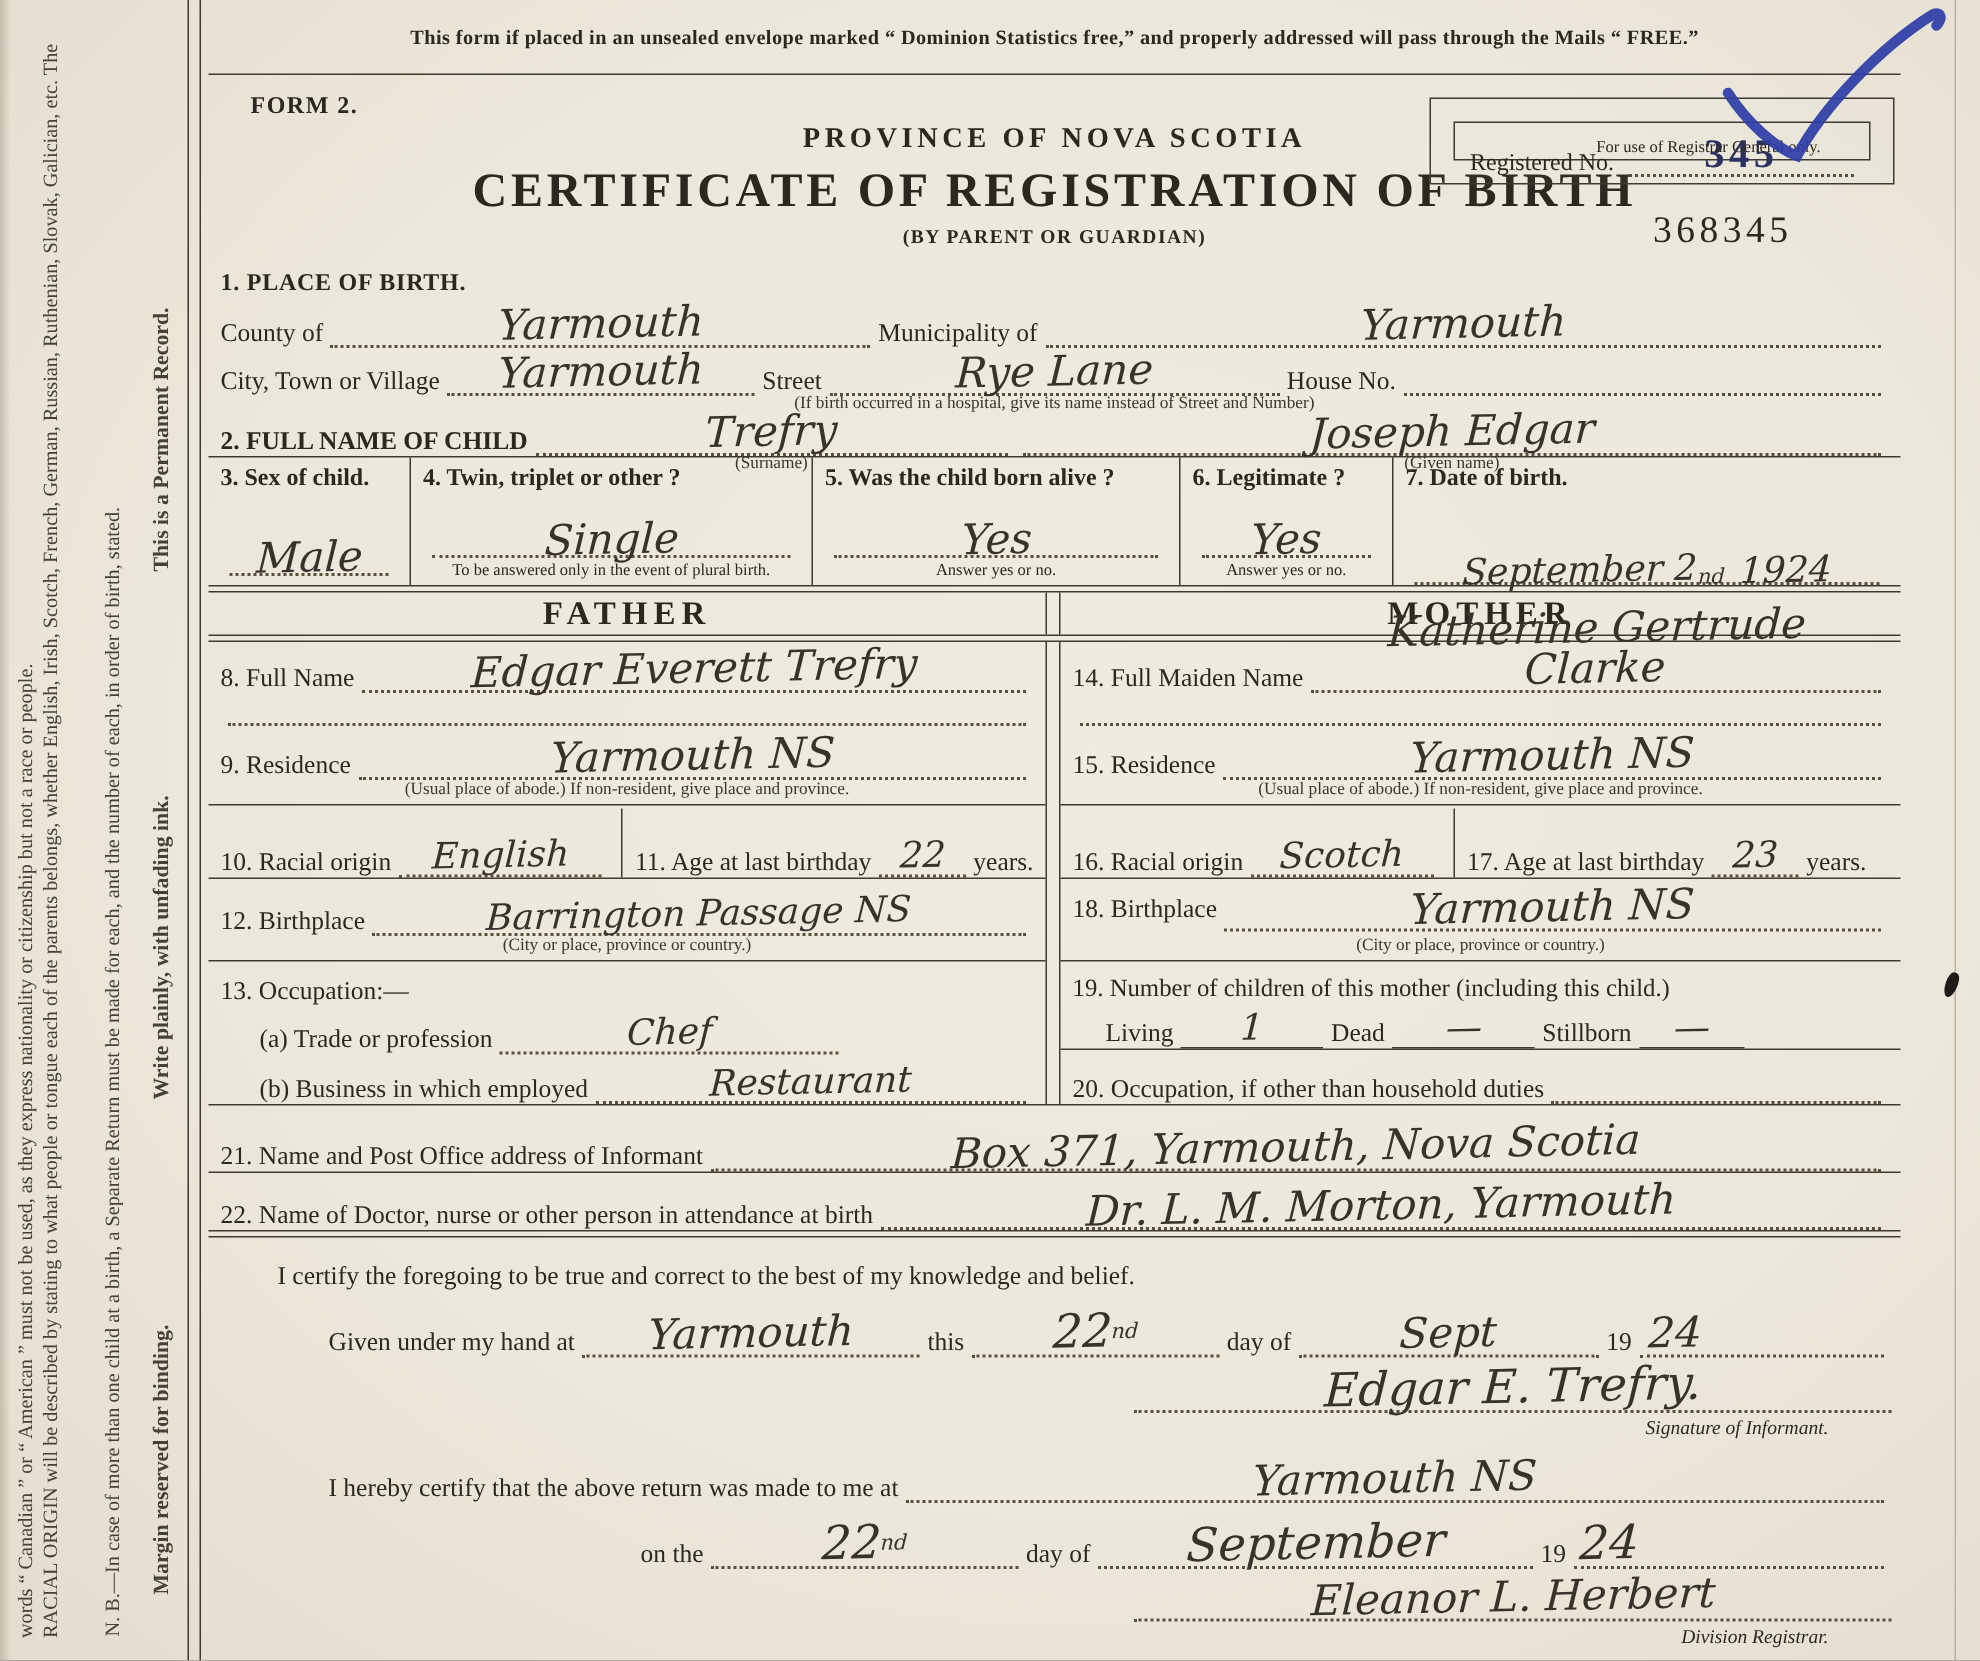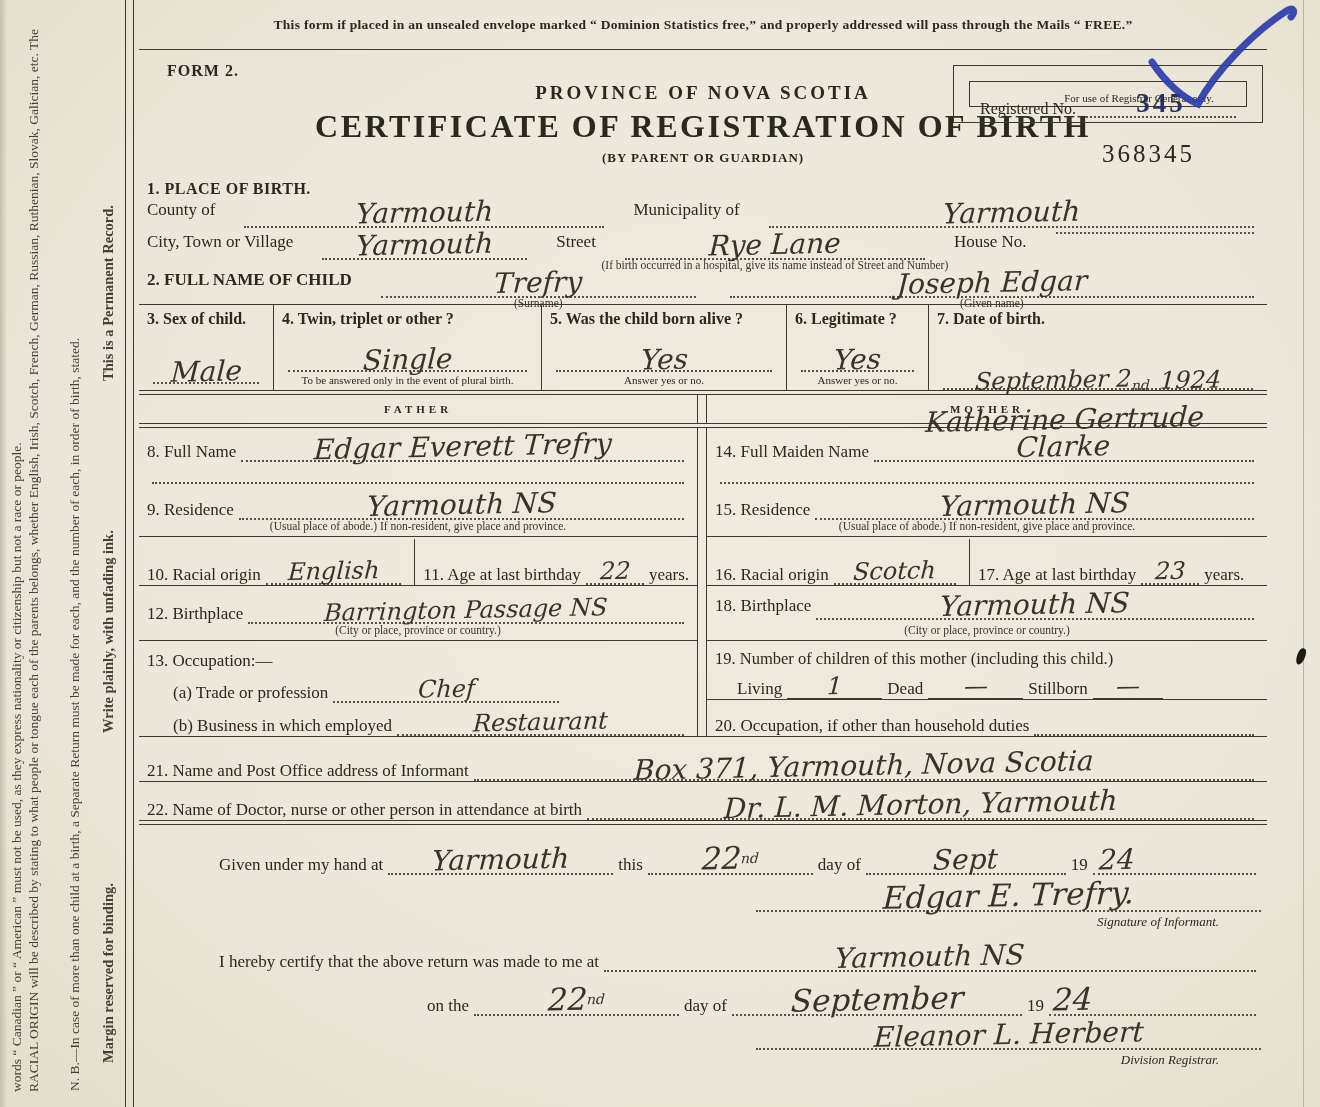--- a/index.html
+++ b/index.html
@@ -58,38 +58,38 @@
     line-height:.95; display:inline-block; transform:rotate(-1.2deg) skewX(-4deg);
     margin-bottom:-4px; font-size:24px; }
   .hw-lg { font-size:28px; }
   .hw-xl { font-size:31px; }
   .sup { font-size:14px; vertical-align:super; }
   .fill { position:relative; border-bottom:2px dotted #56503d; flex:1 1 auto;
     text-align:center; margin:0 5px; }
   .fill.solid { border-bottom:1.5px solid #3e3a2e; }
   .fill .cap { position:absolute; top:100%; left:50%; transform:translateX(-50%);
     margin-top:1px; white-space:nowrap; text-align:center; }
-  .frow { display:flex; align-items:flex-start;gap:24px; }
+  .frow { display:flex; align-items:flex-end; }
   .rule { border-top:1.5px solid #3e3a2e; height:2px; }
   .dblrule { height:5px; border-top:1.5px solid #3e3a2e; border-bottom:1.5px solid #3e3a2e; }
 
   .sec1 { height:128px; padding:2px 8px 0 8px; display:flex; flex-direction:column; }
   .sec1-title { font-size:16px; font-weight:bold; letter-spacing:.5px; height:22px; padding-top:2px; }
 
   .vitals { display:flex; height:86px; border-top:1.5px solid #3e3a2e; }
   .vcell { border-right:1.5px solid #3e3a2e; display:flex; flex-direction:column; }
   .vcell:last-child { border-right:none; }
   .vlabel { font-size:16px; font-weight:bold; padding:5px 8px 0; white-space:nowrap; }
   .vmid { flex:1; margin:0 14px; border-bottom:2px dotted #56503d;
     display:flex; align-items:flex-end; justify-content:center; }
   .vnote { font-size:11px; text-align:center; padding:2px 3px 4px; }
 
   .pband { display:flex; }
   .phead-col { width:558px; display:flex; align-items:center; justify-content:center;
-    font-weight:bold; font-size:11px; letter-spacing:4px; height:28px; }
+    font-weight:bold; font-size:22px; letter-spacing:4px; height:28px; }
   .phead-col.right { flex:1; }
   .pdiv { width:10px; border-left:1.5px solid #3e3a2e; border-right:1.5px solid #3e3a2e; }
   .pbody { display:flex; height:308px; }
   .pcol { width:558px; display:flex; flex-direction:column; }
   .pcol.right { flex:1; width:auto; }
   .prow { display:flex; align-items:flex-end; padding:0 8px; }
   .prule { border-top:1.5px solid #3e3a2e; height:3px; }
   .caprow { text-align:center; font-size:11.5px; height:16px; color:#3a362c; }
   .psplit { display:flex; align-items:stretch; }
   .phalf { display:flex; align-items:flex-end; padding:0 8px; }
@@ -341,20 +341,23 @@
     </div>
     <div class="rule"></div>
 
     <div class="row22">
       <span class="lbl">22. Name of Doctor, nurse or other person in attendance at birth</span>
       <span class="fill"><span class="hw hw-lg">Dr. L. M. Morton,  Yarmouth</span></span>
     </div>
     <div class="dblrule"></div>
 
     <div class="cert">
+      <div class="crow" style="height:30px; padding-left:46px;">
+        <span class="lbl">I certify the foregoing to be true and correct to the best of my knowledge and belief.</span>
+      </div>
       <div class="crow" style="height:44px; padding-left:80px; padding-right:6px;">
         <span class="lbl">Given under my hand at</span>
         <span class="fill" style="flex:0 0 225px;"><span class="hw hw-lg">Yarmouth</span></span>
         <span class="lbl">this</span>
         <span class="fill" style="flex:0 0 165px;"><span class="hw hw-xl">22</span><span class="hw sup">nd</span></span>
         <span class="lbl">day of</span>
         <span class="fill" style="flex:0 0 200px;"><span class="hw hw-lg">Sept</span></span>
         <span class="lbl">19</span>
         <span class="fill" style="text-align:left;"><span class="hw hw-lg" style="margin-left:6px;">24</span></span>
       </div>

